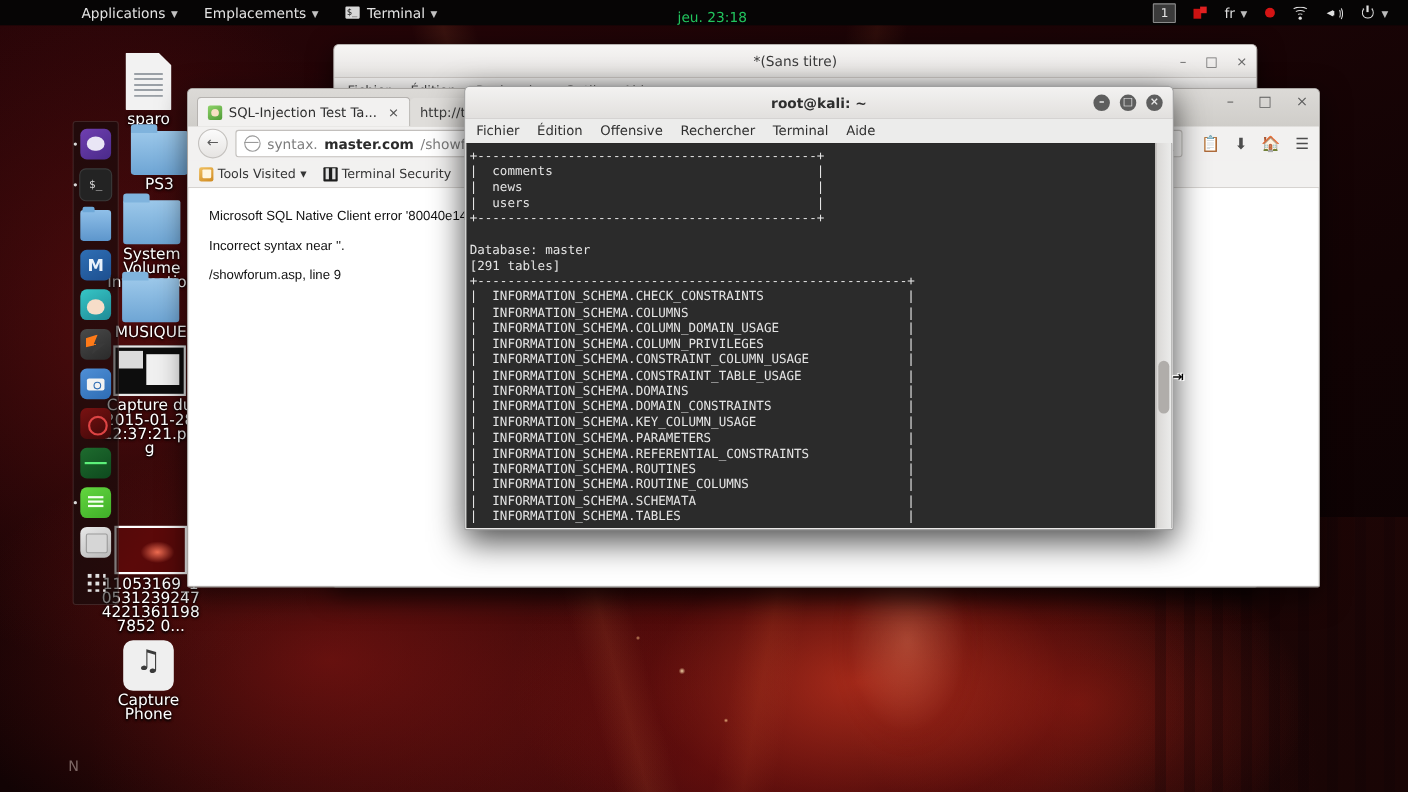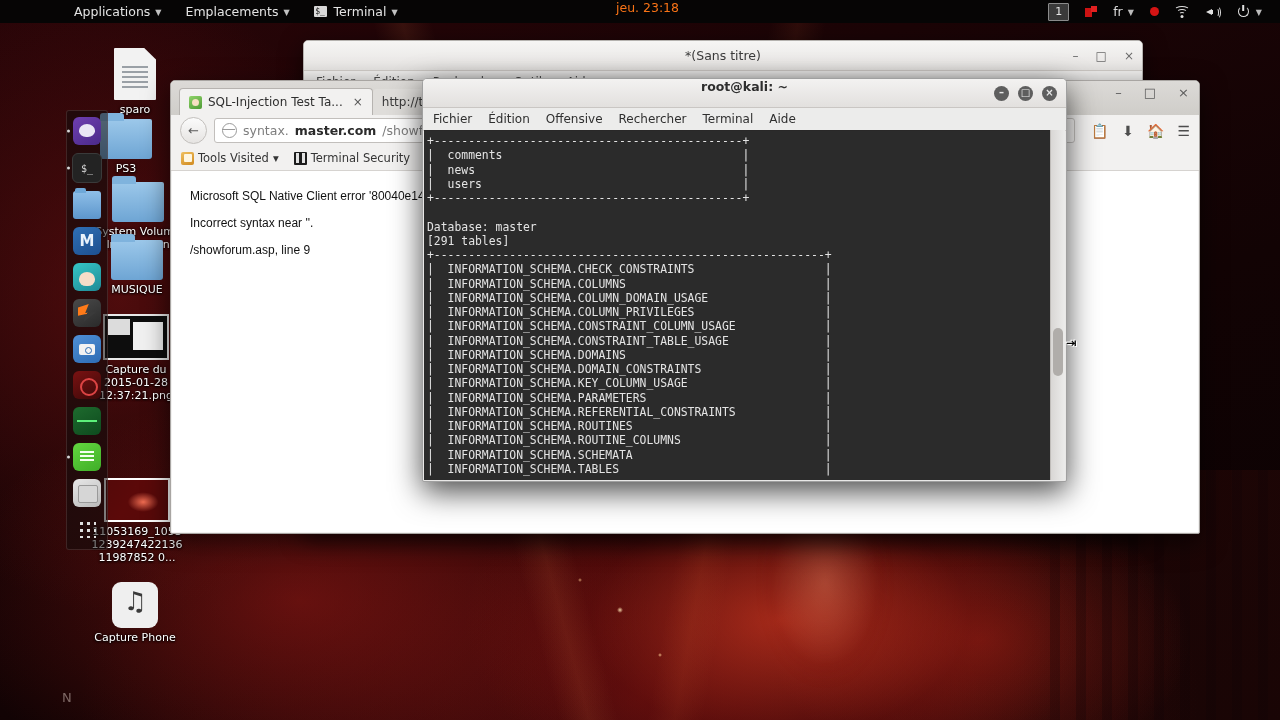--- a/index.html
+++ b/index.html
@@ -42,31 +42,31 @@
     opacity:.75;
   }
   .corner-letter{
     position:absolute;left:62px;top:690px;color:#c8b6b0;font-size:13px;opacity:.55;
   }
 
   
   #toppanel{
     position:absolute;left:0;top:0;width:1280px;height:23px;
     background:#060505;color:#dcdcdc;font-size:12.5px;
-    display:flex;align-items:flex-start;z-index:900;
+    display:flex;align-items:flex-end;z-index:900;
   }
   .tp-menu{display:flex;align-items:center;gap:0px;padding-left:62px;}
   .tp-item{display:flex;align-items:center;gap:5px;padding:0 12px;height:23px;line-height:23px;color:#e3e3e3;cursor:default;}
   .caret{font-size:8px;opacity:.85;position:relative;top:1px;}
   .term-glyph{
     display:inline-block;width:13px;height:11px;background:#d8d8d8;color:#111;
     font-size:8px;line-height:11px;text-align:center;border-radius:1px;margin-right:2px;
     font-family:"DejaVu Sans Mono", monospace;
   }
-  .tp-clock{position:absolute;left:0;right:0;text-align:center;font-size:12.5px;color:#f97316;pointer-events:none;padding-left:15px;}
+  .tp-clock{position:absolute;left:0;right:0;text-align:center;font-size:12.5px;color:#22c55e;pointer-events:none;padding-left:15px;}
   .tp-right{margin-left:auto;display:flex;align-items:center;gap:0px;padding-right:10px;}
   .tp-right .ritem{padding:0 8px;display:flex;align-items:center;height:23px;}
   .wsbox{
     width:19px;height:16px;border:1px solid #8b8b8b;background:#3a3a3a;color:#e6e6e6;
     font-size:11px;line-height:15px;text-align:center;border-radius:1px;
   }
   .red-sq{width:12px;height:11px;position:relative;}
   .red-sq:before{content:"";position:absolute;left:0;top:2px;width:7px;height:9px;background:#cc1212;}
   .red-sq:after{content:"";position:absolute;left:6px;top:0px;width:6px;height:6px;background:#e02020;}
   .red-dot{width:9px;height:9px;border-radius:50%;background:#d41414;}
@@ -118,21 +118,21 @@
   .ic-mix:after{content:"";position:absolute;left:5px;top:6px;width:18px;height:16px;background:#d6d6d6;border:1px solid #9a9a9a;border-radius:2px;}
   .ic-grid{background:transparent;}
   .ic-grid:after{
     content:"";position:absolute;left:5px;top:5px;width:18px;height:18px;
     background-image:radial-gradient(circle 2px, #e0e0e0 99%, transparent 100%);
     background-size:7px 7px;
   }
 
   
   .desk-ico{position:absolute;width:84px;text-align:center;z-index:250;color:#ffffff;}
-  .desk-ico .lbl{font-size:11px;line-height:13px;text-shadow:0 1px 2px #000, 0 0 3px #000;word-break:break-word;}
+  .desk-ico .lbl{font-size:14px;line-height:13px;text-shadow:0 1px 2px #000, 0 0 3px #000;word-break:break-word;}
   .di-doc{
     width:42px;height:52px;margin:0 auto 3px;background:#f2f2f2;
     position:relative;border-radius:1px;
     clip-path:polygon(0 0, 72% 0, 100% 22%, 100% 100%, 0 100%);
   }
   .di-doc:after{
     content:"";position:absolute;left:8px;top:18px;width:26px;height:22px;
     background:repeating-linear-gradient(180deg,#9aa0a6 0,#9aa0a6 2px,transparent 2px,transparent 5px);
   }
   .di-folder{
@@ -236,21 +236,21 @@
 
   
   #term-win{
     position:absolute;left:422px;top:78px;width:643px;height:402px;z-index:600;
     border-radius:5px 5px 2px 2px;box-shadow:0 10px 30px rgba(0,0,0,.7);
     background:#e9e8e7;border:1px solid #a0a0a0;
   }
   .tm-title{
     height:28px;background:linear-gradient(180deg,#f3f2f1,#e2e0de);
     border-radius:4px 4px 0 0;border-bottom:1px solid #c9c6c3;
-    display:flex;align-items:flex-start;justify-content:center;position:relative;
+    display:flex;align-items:center;justify-content:center;position:relative;
     font-size:12.5px;font-weight:bold;color:#2e2e2e;
   }
   .tm-btns{position:absolute;right:9px;top:0;height:28px;display:flex;align-items:center;gap:9px;}
   .tmb{width:15px;height:15px;border-radius:50%;background:#5e5e5e;color:#e8e8e8;font-size:10px;display:flex;align-items:center;justify-content:center;line-height:1;}
   .tm-menu{
     height:22px;background:#ececeb;border-bottom:1px solid #cfcccA;
     display:flex;align-items:center;gap:16px;padding:0 10px;font-size:12px;color:#2f2f2f;
   }
   .tm-body{
     position:absolute;left:1px;right:1px;top:51px;bottom:1px;
@@ -281,29 +281,29 @@
 <div id="wallpaper">
   <div class="wp-figure"></div>
   <div class="wp-struct"></div>
 </div>
 <div class="corner-letter">N</div>
 
 <div class="desk-ico" style="left:93px;top:48px;">
   <div class="di-doc"></div>
   <div class="lbl">sparo</div>
 </div>
-<div class="desk-ico" style="left:84px;top:115px;">
+<div class="desk-ico" style="left:103px;top:115px;">
   <div class="di-folder"></div>
   <div class="lbl">PS3</div>
 </div>
 <div class="desk-ico" style="left:93px;top:178px;width:90px;">
   <div class="di-folder"></div>
   <div class="lbl">System Volume Information</div>
 </div>
-<div class="desk-ico" style="left:95px;top:236px;">
+<div class="desk-ico" style="left:95px;top:249px;">
   <div class="di-folder"></div>
   <div class="lbl">MUSIQUE</div>
 </div>
 <div class="desk-ico" style="left:90px;top:310px;width:92px;">
   <div class="di-shot"></div>
   <div class="lbl">Capture du 2015-01-28 12:37:21.png</div>
 </div>
 <div class="desk-ico" style="left:89px;top:474px;width:96px;">
   <div class="di-img"></div>
   <div class="lbl">11053169_1053123924742213611987852 0...</div>

